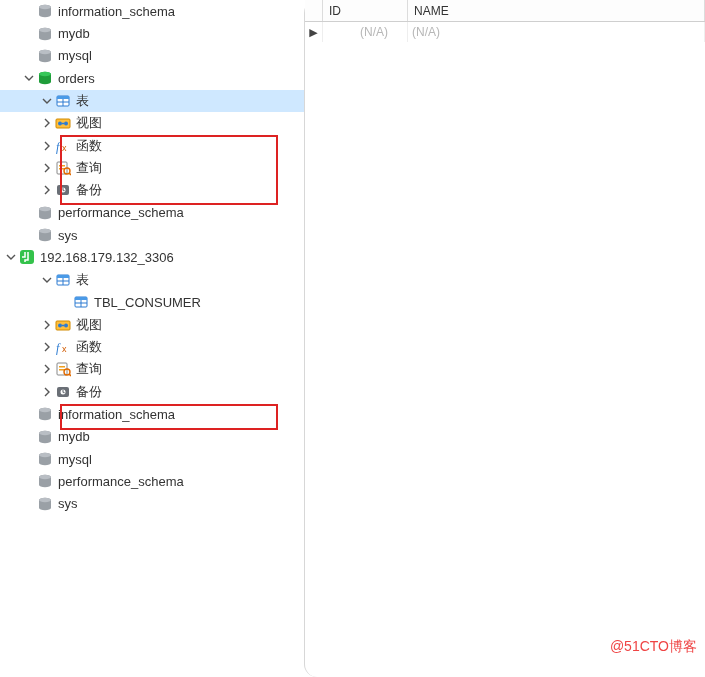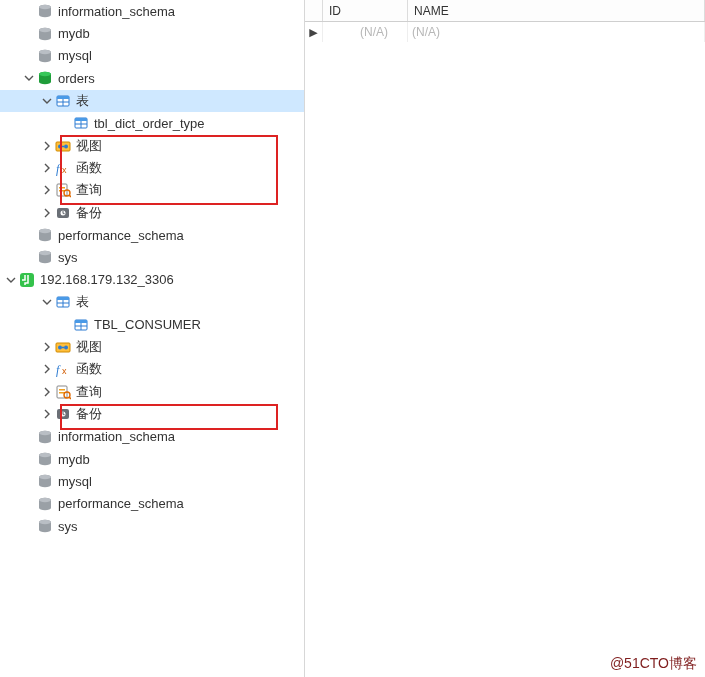--- a/index.html
+++ b/index.html
@@ -57,20 +57,21 @@
     pointer-events: none;
   }
 
   
   .grid-pane {
     flex: 1 1 auto;
     border-left: 1px solid #d7d7d7;
     height: 677px;
     background: #fff;
     position: relative;
+    border-radius: 13px;
   }
   .grid-head {
     height: 22px;
     display: flex;
     font-size: 12px;
     color: #333;
     border-bottom: 1px solid #cfcfcf;
     background: #fdfdfd;
   }
   .gcell-h {
@@ -99,22 +100,22 @@
     justify-content: center;
     color: #444;
     padding: 0;
     font-size: 11px;
   }
 
   
   .wm {
     position: absolute;
     right: 8px;
-    bottom: 4px;
-    color: #7f1d1d;
+    bottom: 21px;
+    color: #ef4444;
     font-size: 14px;
     pointer-events: none;
   }
 
   
   svg { display:block; }
 </style>
 </head>
 <body>
 
@@ -183,33 +184,20 @@
         </span>
         <span class="ico">
           <svg width="16" height="16">
             <rect x="2" y="3" width="12" height="10" rx="1" fill="#fff" stroke="#2d7bd1"></rect>
             <rect x="2" y="3" width="12" height="3" fill="#4a9ae7"></rect>
             <line x1="2" y1="9" x2="14" y2="9" stroke="#2d7bd1"></line>
             <line x1="8" y1="6" x2="8" y2="13" stroke="#2d7bd1"></line>
           </svg>
         </span>
         <span class="lbl">表</span>
-      </div>
-      <div class="row">
-        <span class="spacer" style="width: 58px;"></span>
-        <span class="expander"></span>
-        <span class="ico">
-          <svg width="16" height="16">
-            <rect x="2" y="3" width="12" height="10" rx="1" fill="#fff" stroke="#2d7bd1"></rect>
-            <rect x="2" y="3" width="12" height="3" fill="#4a9ae7"></rect>
-            <line x1="2" y1="9" x2="14" y2="9" stroke="#2d7bd1"></line>
-            <line x1="8" y1="6" x2="8" y2="13" stroke="#2d7bd1"></line>
-          </svg>
-        </span>
-        <span class="lbl">tbl_dict_order_type</span>
       </div>
       <div class="row">
         <span class="spacer" style="width: 40px;"></span>
         <span class="expander">
           <svg width="10" height="10">
             <path d="M3 1 L7 5 L3 9" fill="none" stroke="#555" stroke-width="1.4"></path>
           </svg>
         </span>
         <span class="ico">
           <svg width="16" height="16">

